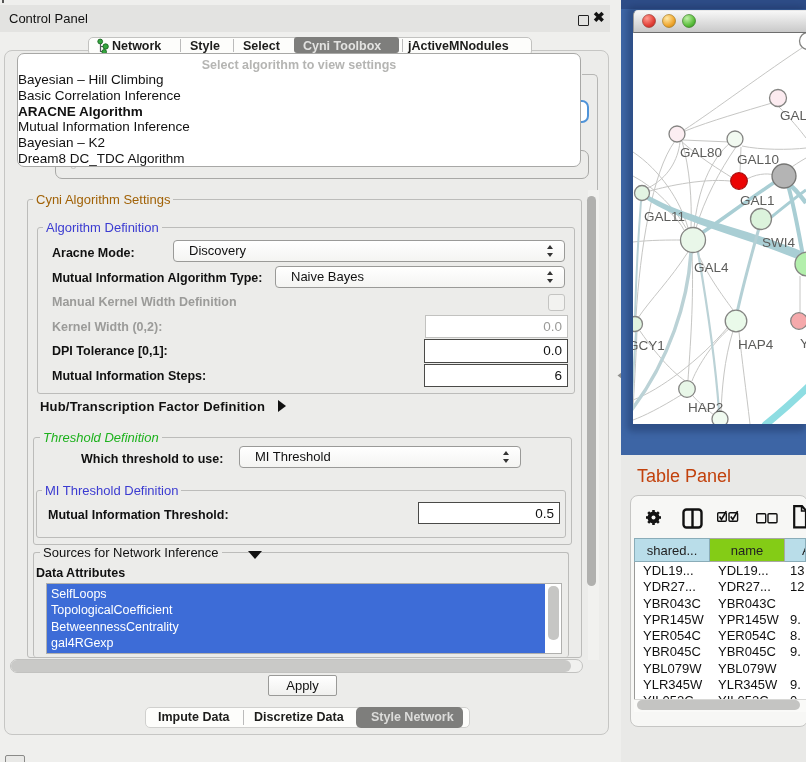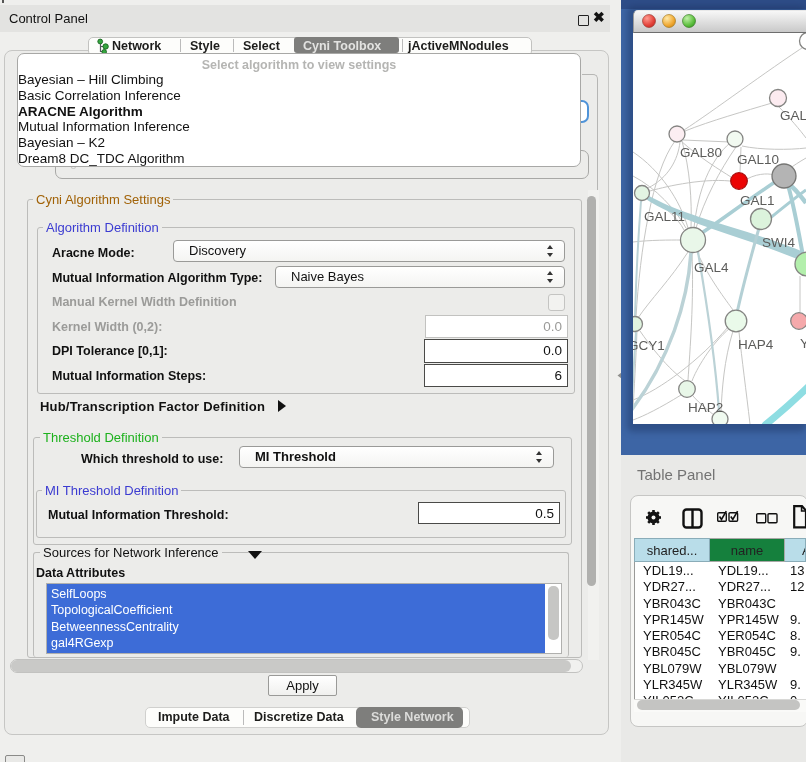--- a/index.html
+++ b/index.html
@@ -88,23 +88,23 @@
 <div class="field" style="left:424px;top:339px;width:144px;height:24px;border:1px solid #4a4a48;">0.0</div>
 <div class="lbl b" style="left:52px;top:369px;">Mutual Information Steps:</div>
 <div class="field" style="left:424px;top:364px;width:144px;height:23px;border:1px solid #4a4a48;">6</div>
 
 <div class="lbl b" style="left:40px;top:399px;font-size:13px;letter-spacing:0.2px;">Hub/Transcription Factor Definition</div>
 <svg class="abs" style="left:276px;top:399px;" width="12" height="14">
     <path d="M2,1 L10,7 L2,13 Z" fill="#111"></path>
   </svg>
 
 <div class="grp" style="left:33px;top:437px;width:537px;height:106px;"></div>
-<div class="grptitle" style="left:40px;top:430px;color:#1db11d;">Threshold Definition</div>
+<div class="grptitle" style="left:40px;top:430px;color:#1db11d;font-style:italic;">Threshold Definition</div>
 <div class="lbl b" style="left:81px;top:452px;">Which threshold to use:</div>
-<div class="combo" style="left:239px;top:446px;width:315px;height:22px;font-weight:bold;">MI Threshold<span class="carets"></span></div>
+<div class="combo" style="left:239px;top:446px;width:282px;height:22px;">MI Threshold<span class="carets"></span></div>
 
 <div class="grp" style="left:36px;top:490px;width:528px;height:46px;"></div>
 <div class="grptitle" style="left:42px;top:483px;color:#3b3bd1;">MI Threshold Definition</div>
 <div class="lbl b" style="left:48px;top:508px;">Mutual Information Threshold:</div>
 <div class="field" style="left:418px;top:502px;width:142px;height:22px;border:1px solid #4a4a48;">0.5</div>
 
 <div class="grp" style="left:33px;top:552px;width:534px;height:104px;border-bottom:none;"></div>
 <div class="grptitle" style="left:40px;top:545px;color:#111;">Sources for Network Inference</div>
 <svg class="abs" style="left:247px;top:549px;" width="16" height="12">
     <path d="M1,2 L15,2 L8,10 Z" fill="#111"></path>
@@ -233,21 +233,21 @@
     <text x="762" y="247">SWI4</text>
     <text x="694" y="272">GAL4</text>
     <text x="628" y="350">GCY1</text>
     <text x="738" y="349">HAP4</text>
     <text x="800" y="348">Y</text>
     <text x="688" y="412">HAP2</text>
   </g>
 </svg>
 
 <div class="abs" style="left:621px;top:455px;width:185px;height:307px;background:#e9e9e7;"></div>
-<div class="abs" style="left:637px;top:466px;font-size:15px;color:#737373;text-align:right;">Table Panel</div>
+<div class="abs" style="left:637px;top:466px;font-size:18px;color:#c2410c;text-align:right;">Table Panel</div>
 
 <div class="abs" style="left:630px;top:495px;width:176px;height:230px;background:#f7f7f5;border:1px solid #c6c6c4;border-radius:8px;"></div>
 
 <svg class="abs" style="left:644px;top:508px;" width="19" height="19" viewBox="0 0 19 19">
   <g fill="#141414">
       <circle cx="9.5" cy="9.5" r="6"></circle>
     </g>
   <g stroke="#141414" stroke-width="2.6">
     <line x1="9.5" y1="2" x2="9.5" y2="17"></line>
       <line x1="2" y1="9.5" x2="17" y2="9.5"></line>
@@ -270,21 +270,21 @@
   <rect x="0.7" y="0.7" width="9" height="9" rx="1" fill="none" stroke="#111" stroke-width="1.4"></rect>
   <rect x="12" y="0.7" width="9" height="9" rx="1" fill="none" stroke="#111" stroke-width="1.4"></rect>
 </svg>
 <svg class="abs" style="left:793px;top:505px;" width="13" height="24" viewBox="0 0 13 24">
   <path d="M1.2,1.2 L9,1.2 L13,5.5 L13,22.4 L1.2,22.4 Z" fill="none" stroke="#111" stroke-width="2.2"></path>
   <path d="M8.6,1.2 L8.6,6 L13,6" fill="none" stroke="#111" stroke-width="1.6"></path>
 </svg>
 
 <div class="abs" style="left:634px;top:538px;width:172px;height:173px;background:#fff;border-left:1px solid #9a9a98;border-top:1px solid #9a9a98;"></div>
 <div class="abs" style="left:634px;top:538px;width:76px;height:24px;background:#b9dde9;border:1px solid #8aacb8;box-sizing:border-box;text-align:center;font-size:13px;line-height:23px;color:#222;">shared...</div>
-<div class="abs" style="left:710px;top:538px;width:75px;height:24px;background:#15803d;border:1px solid #a8a8a6;border-left:none;box-sizing:border-box;text-align:center;font-size:13px;line-height:23px;color:#222;">name</div>
+<div class="abs" style="left:710px;top:538px;width:75px;height:24px;background:#84cc16;border:1px solid #a8a8a6;border-left:none;box-sizing:border-box;text-align:center;font-size:13px;line-height:23px;color:#222;">name</div>
 <div class="abs" style="left:785px;top:538px;width:21px;height:24px;background:#b9dde9;border:1px solid #8aacb8;border-left:none;box-sizing:border-box;overflow:hidden;">
     <span style="position:absolute;left:17px;top:4px;font-size:13px;color:#222;">Av</span>
   </div>
 <div class="abs" style="left:634px;top:562px;width:172px;height:137px;overflow:hidden;font-size:13px;color:#111;">
   <div style="position:absolute;left:9px;top:1px;line-height:16.3px;">YDL19...<br>YDR27...<br>YBR043C<br>YPR145W<br>YER054C<br>YBR045C<br>YBL079W<br>YLR345W<br>YIL052C</div>
   <div style="position:absolute;left:84px;top:1px;line-height:16.3px;">YDL19...<br>YDR27...<br>YBR043C<br>YPR145W<br>YER054C<br>YBR045C<br>YBL079W<br>YLR345W<br>YIL052C</div>
   <div style="position:absolute;left:156px;top:1px;line-height:16.3px;">13<br>12<br><br>9.<br>8.<br>9.<br><br>9.<br>0.</div>
 </div>
 
 <div class="abs" style="left:634px;top:699px;width:172px;height:12px;background:#fafaf8;border-top:1px solid #d8d8d6;"></div>

